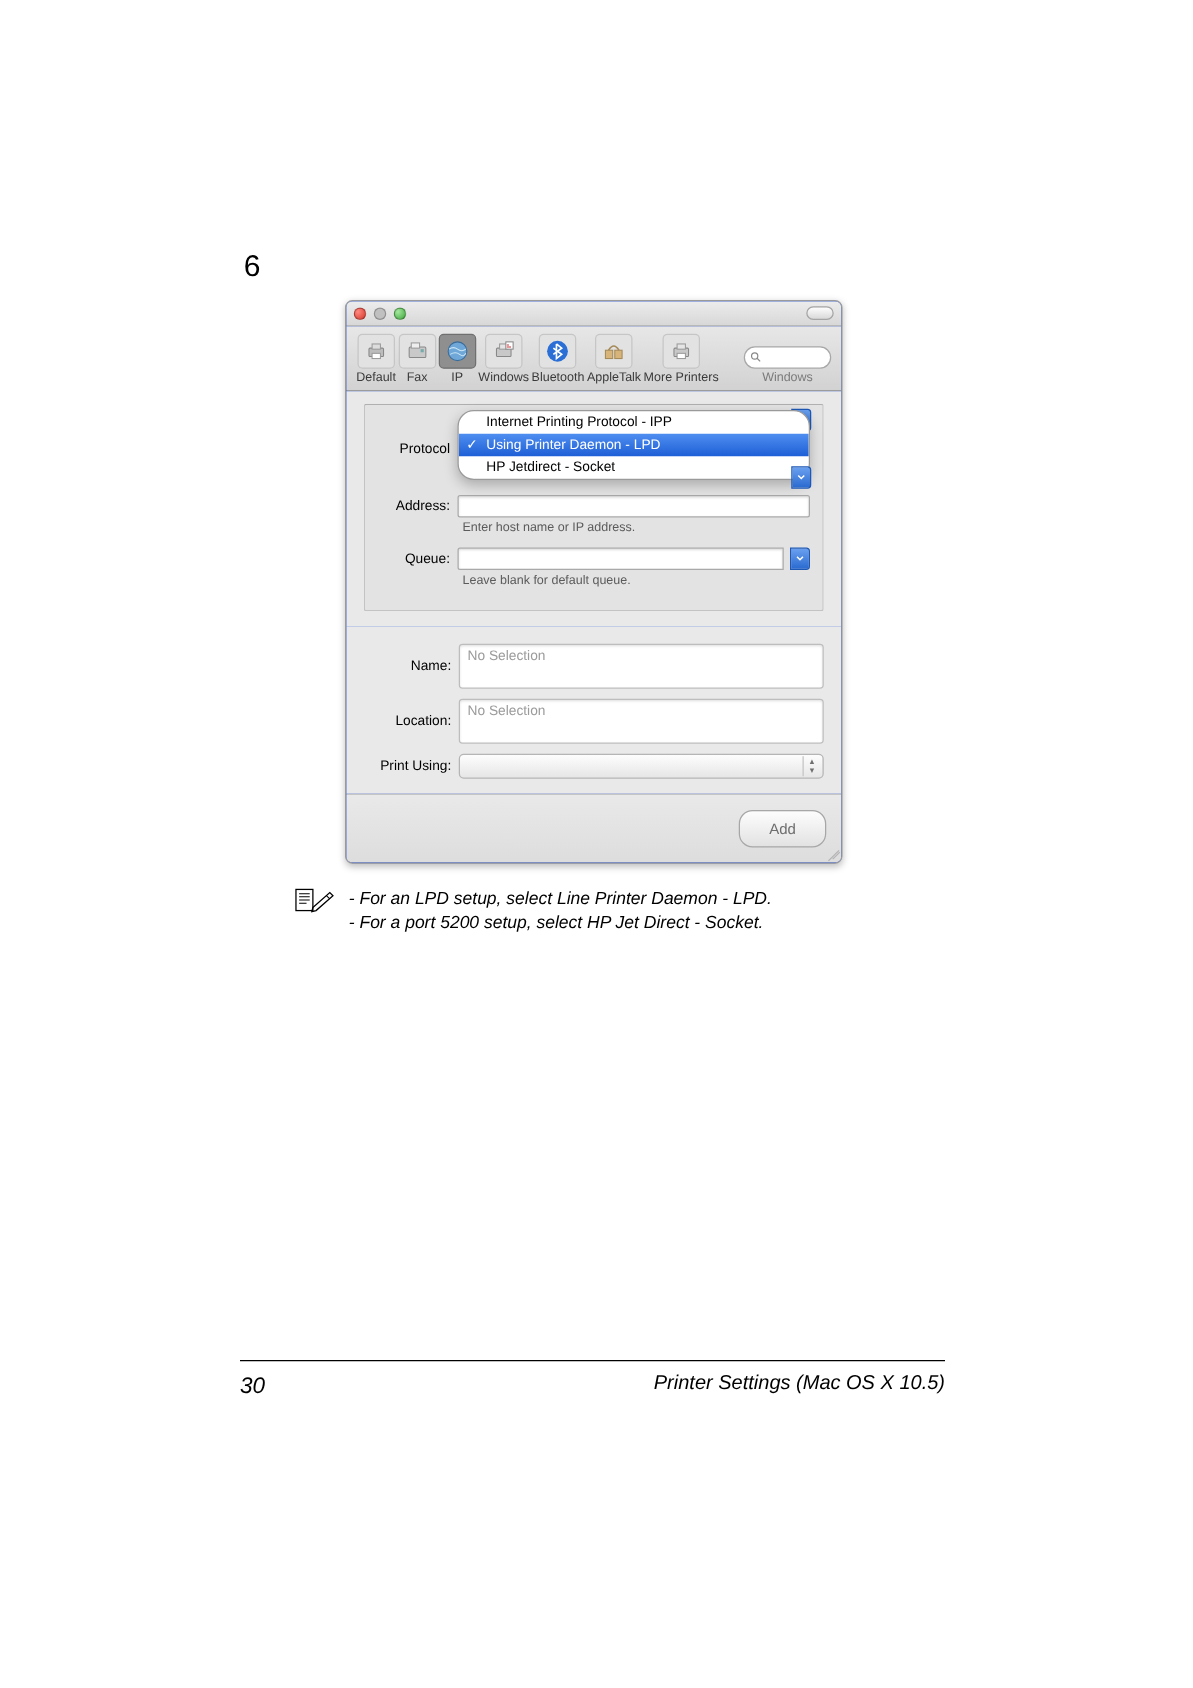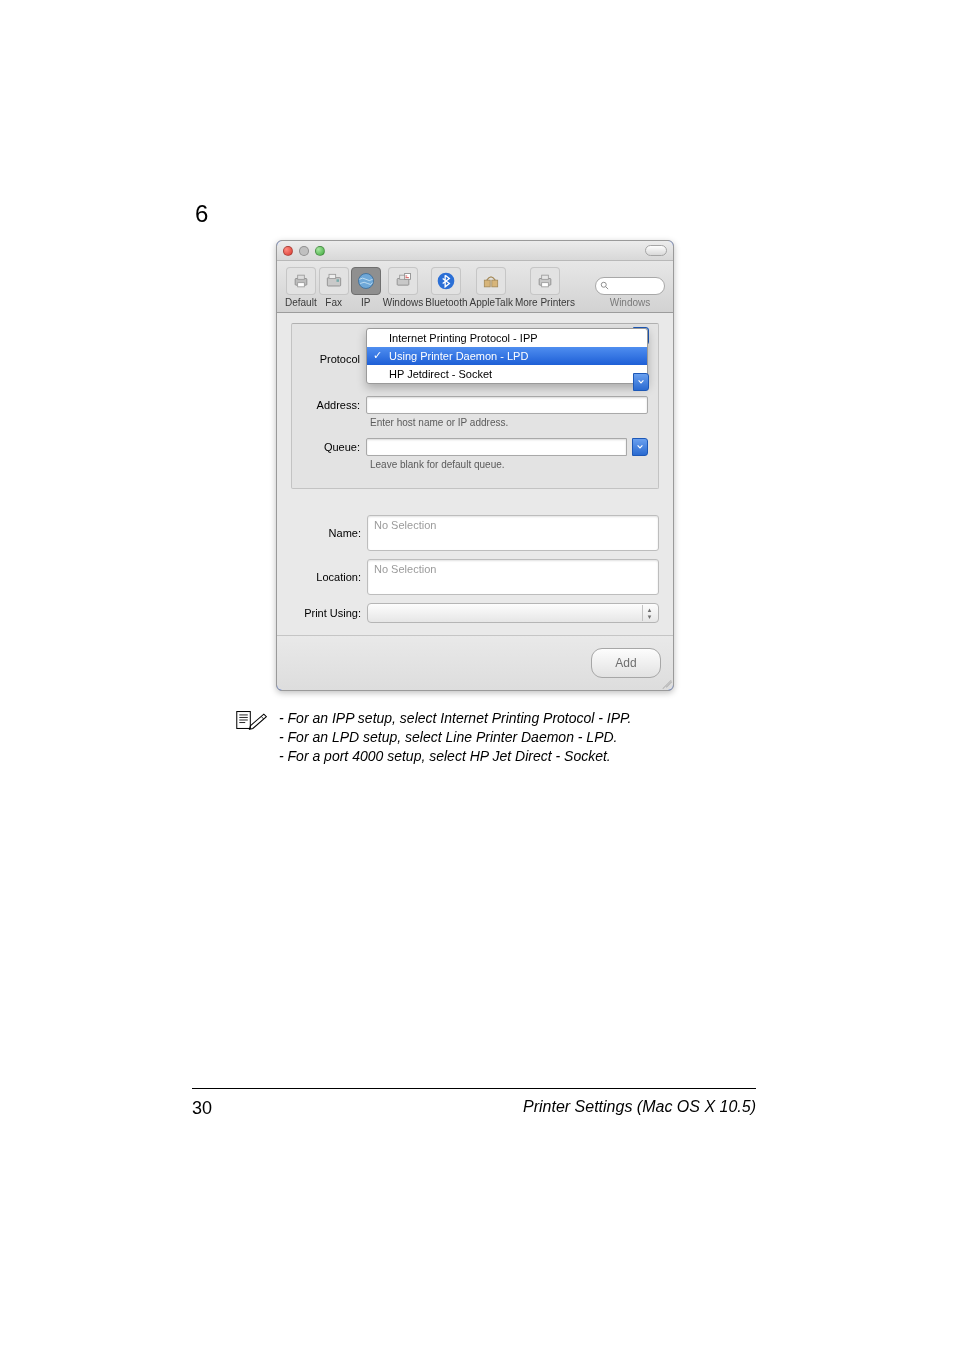--- a/index.html
+++ b/index.html
@@ -136,21 +136,21 @@
   .menu-open {
     position: relative;
     flex: 1;
     height: 54px;
   }
   .menu-panel {
     position: absolute;
     left: 0; right: 0; top: -4px;
     background: #fff;
     border: 1px solid #9a9a9a;
-    border-radius: 3px;
+    border-radius: 13px;
     box-shadow: 0 4px 10px rgba(0,0,0,0.25);
     overflow: hidden;
   }
   .menu-item {
     padding: 3px 10px 3px 22px;
     font-size: 11px;
     color: #000;
     position: relative;
   }
   .menu-item.sel {
@@ -286,20 +286,21 @@
     position: absolute;
     left: 192px;
     width: 564px;
     top: 1088px;
     border-top: 1px solid #000;
   }
   .page-num {
     position: absolute;
     left: 192px;
     top: 1098px;
+    font-style: italic;
     font-size: 18px;
   }
   .page-title {
     position: absolute;
     right: 198px;
     top: 1098px;
     font-style: italic;
     font-size: 16px;
     text-align: right;
   }
@@ -468,23 +469,22 @@
     <svg class="note-icon" viewBox="0 0 40 26">
       <rect x="2" y="3" width="16" height="20" fill="none" stroke="#000" stroke-width="1.2"></rect>
       <line x1="5" y1="7" x2="15" y2="7" stroke="#000"></line>
       <line x1="5" y1="10" x2="15" y2="10" stroke="#000"></line>
       <line x1="5" y1="13" x2="15" y2="13" stroke="#000"></line>
       <line x1="5" y1="16" x2="12" y2="16" stroke="#000"></line>
       <path d="M18 20 L34 6 L37 9 L21 23 L17 24 Z" fill="none" stroke="#000" stroke-width="1.2"></path>
       <line x1="31" y1="9" x2="34" y2="12" stroke="#000"></line>
     </svg>
     <div class="note-lines">
-      <div>- For an IPP setup, select Internet Printing Protocol - IPP.</div>
       <div>- For an LPD setup, select Line Printer Daemon - LPD.</div>
-      <div>- For a port 4000 setup, select HP Jet Direct - Socket.</div>
+      <div>- For a port 5200 setup, select HP Jet Direct - Socket.</div>
     </div>
   </div>
 
 </div>
 
 <div class="page-rule"></div>
 <div class="page-num">30</div>
 <div class="page-title">Printer Settings (Mac OS X 10.5)</div>
 
 </body></html>

